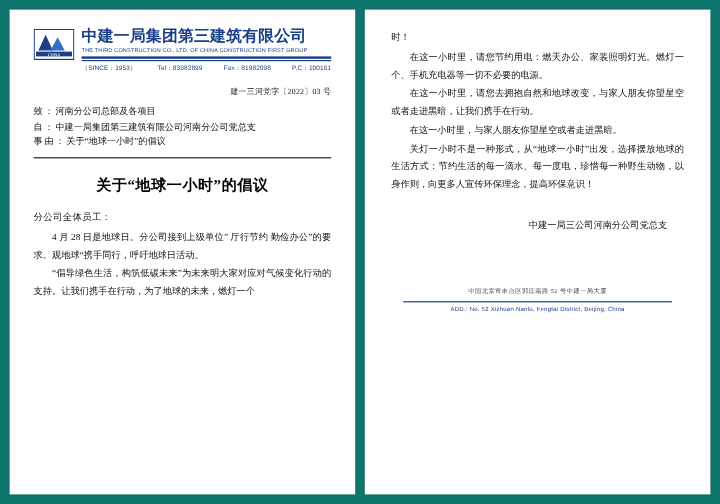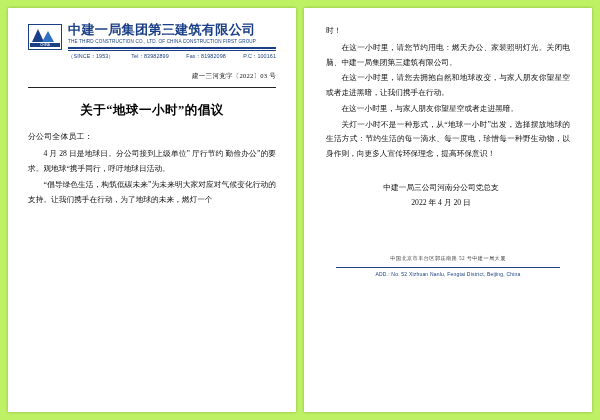--- a/index.html
+++ b/index.html
@@ -8,21 +8,21 @@
     background: #b9bbbd;
     width: 600px;
     height: 420px;
     overflow: hidden;
     font-family: "Liberation Serif", serif;
   }
   .stage {
     position: relative;
     width: 600px;
     height: 420px;
-    background: #bef264;
+    background: #0f766e;
   }
   .page {
     position: absolute;
     top: 8px;
     width: 288px;
     height: 404px;
     background: #ffffff;
     box-shadow: 0 0 3px rgba(0,0,0,0.25);
     box-sizing: border-box;
   }
@@ -136,21 +136,21 @@
   
   .rp-first {
     font-size: 7.7px;
     line-height: 1.92;
     color: #111;
     margin: 0 0 2px 0;
     text-indent: 0;
   }
   .signature {
     margin-top: 18px;
-    text-align: center;
+    text-align: right;
     font-size: 7.7px;
     line-height: 2.0;
     color: #111;
     padding-right: 14px;
   }
   .footer-cn {
     margin-top: 44px;
     text-align: center;
     font-size: 5.2px;
     color: #444;
@@ -196,42 +196,52 @@
           <span>（SINCE：1953）</span>
           <span>Tel：83982899</span>
           <span>Fax：81982098</span>
           <span>P.C：100161</span>
         </div>
       </div>
     </div>
 
     <div class="doc-number">建一三河党字〔2022〕03 号</div>
 
+    <div class="fields">
+      <div>
+        <span class="field-label">致：</span><span>河南分公司总部及各项目</span>
+      </div>
+      <div>
+        <span class="field-label">自：</span><span>中建一局集团第三建筑有限公司河南分公司党总支</span>
+      </div>
+      <div>
+        <span class="field-label">事由：</span><span>关于“地球一小时”的倡议</span>
+      </div>
+    </div>
 
     <hr class="divider-dark">
 
     <div class="doc-title">关于“地球一小时”的倡议</div>
 
     <div class="salutation">分公司全体员工：</div>
 
     <p class="para">4 月 28 日是地球日。分公司接到上级单位” 厅行节约 勤俭办公”的要求。观地球“携手同行，呼吁地球日活动。</p>
     <p class="para para-tight">“倡导绿色生活，构筑低碳未来”为未来明大家对应对气候变化行动的支持。让我们携手在行动，为了地球的未来，燃灯一个</p>
   </div>
 
   <div class="page page-right">
 
     <p class="rp-first">时！</p>
-    <p class="para">在这一小时里，请您节约用电：燃天办公、家装照明灯光。关闭电脑、中建一局集团第三建筑有限公司。</p>
+    <p class="para">在这一小时里，请您节约用电：燃天办公、家装照明灯光。燃灯一个、手机充电器等一切不必要的电源。</p>
     <p class="para">在这一小时里，请您去拥抱自然和地球改变，与家人朋友你望星空或者走进黑暗，让我们携手在行动。</p>
     <p class="para">在这一小时里，与家人朋友你望星空或者走进黑暗。</p>
     <p class="para">关灯一小时不是一种形式，从“地球一小时”出发，选择摆放地球的生活方式：节约生活的每一滴水、每一度电，珍惜每一种野生动物，以身作则，向更多人宣传环保理念，提高环保意识！</p>
 
     <div class="signature">
       <div>中建一局三公司河南分公司党总支</div>
-      <div>2022 年 4 月 20 日</div>
     </div>
 
     <div class="footer-cn">中国北京市丰台区郭庄南路 52 号中建一局大厦</div>
     <hr class="footer-rule">
     <div class="footer-en">ADD.:  No. 52 Xizhuan Nanlu, Fengtai District, Beijing, China</div>
   </div>
 
 </div>
 
 </body></html>

